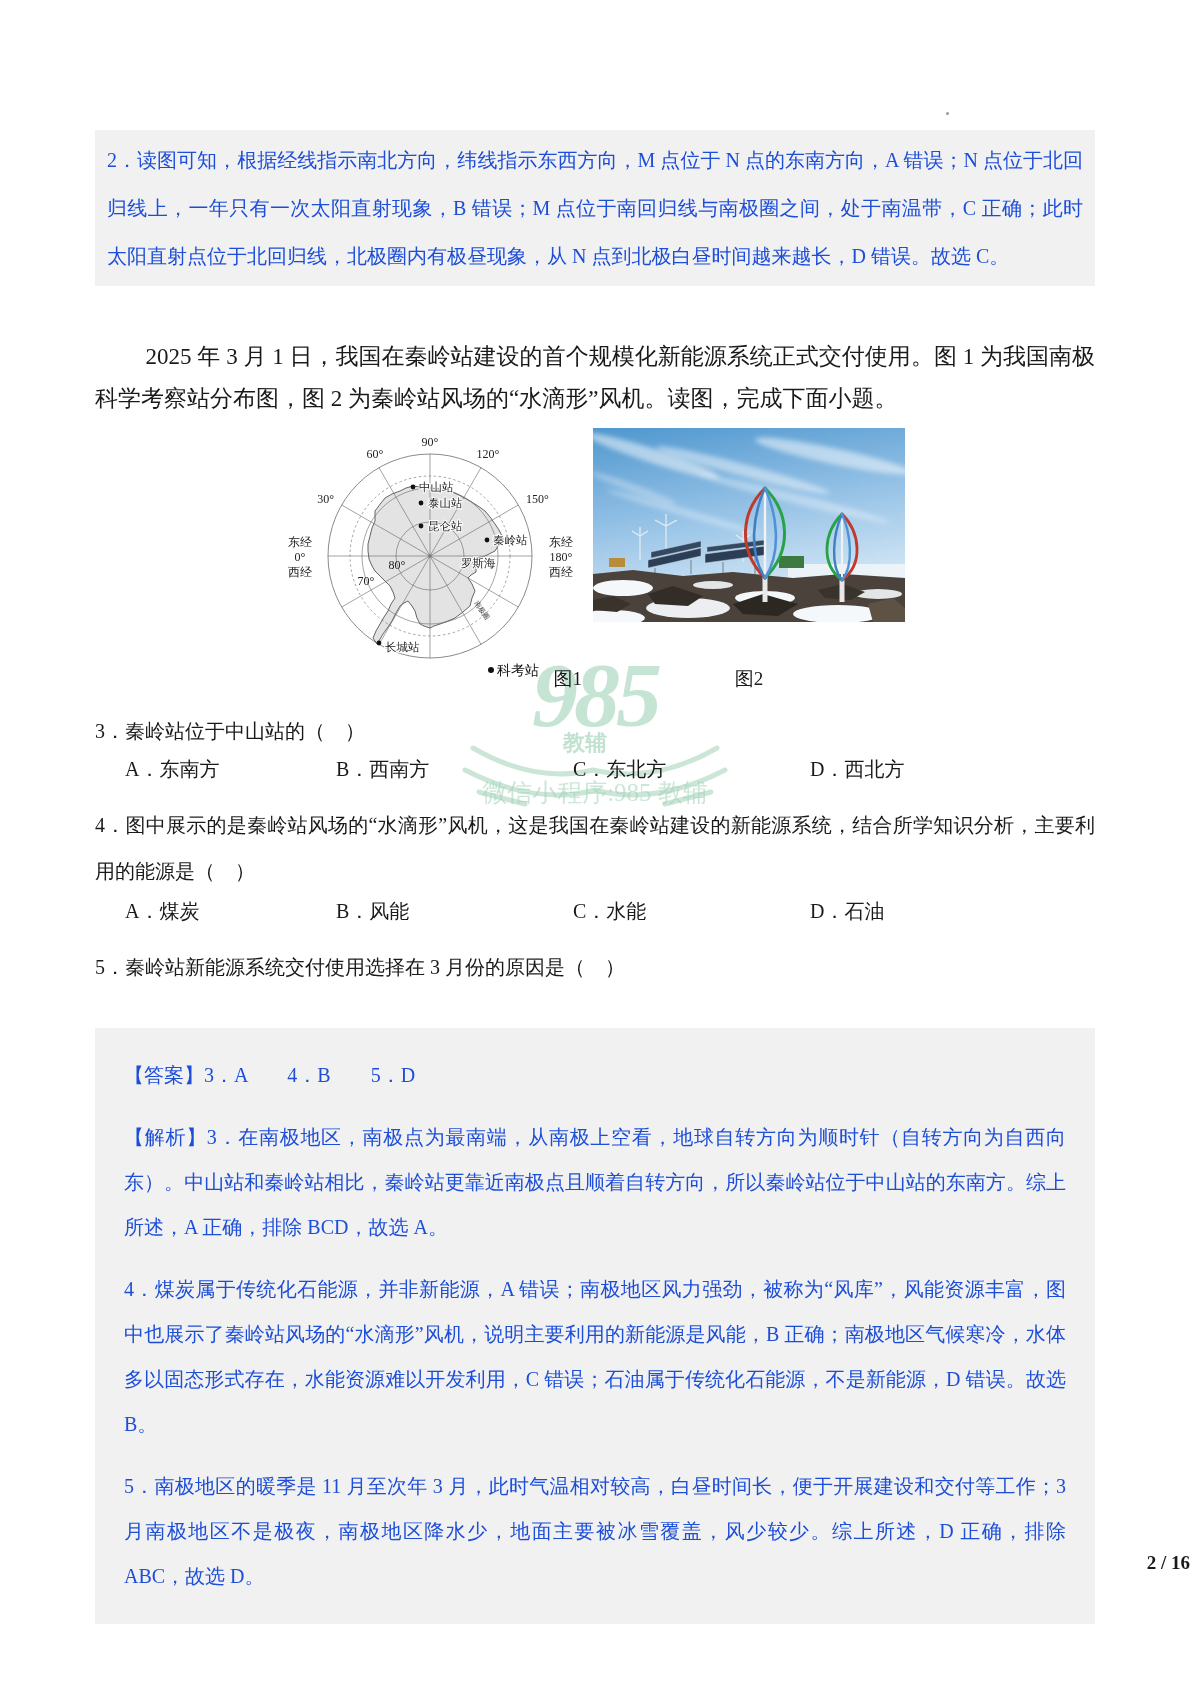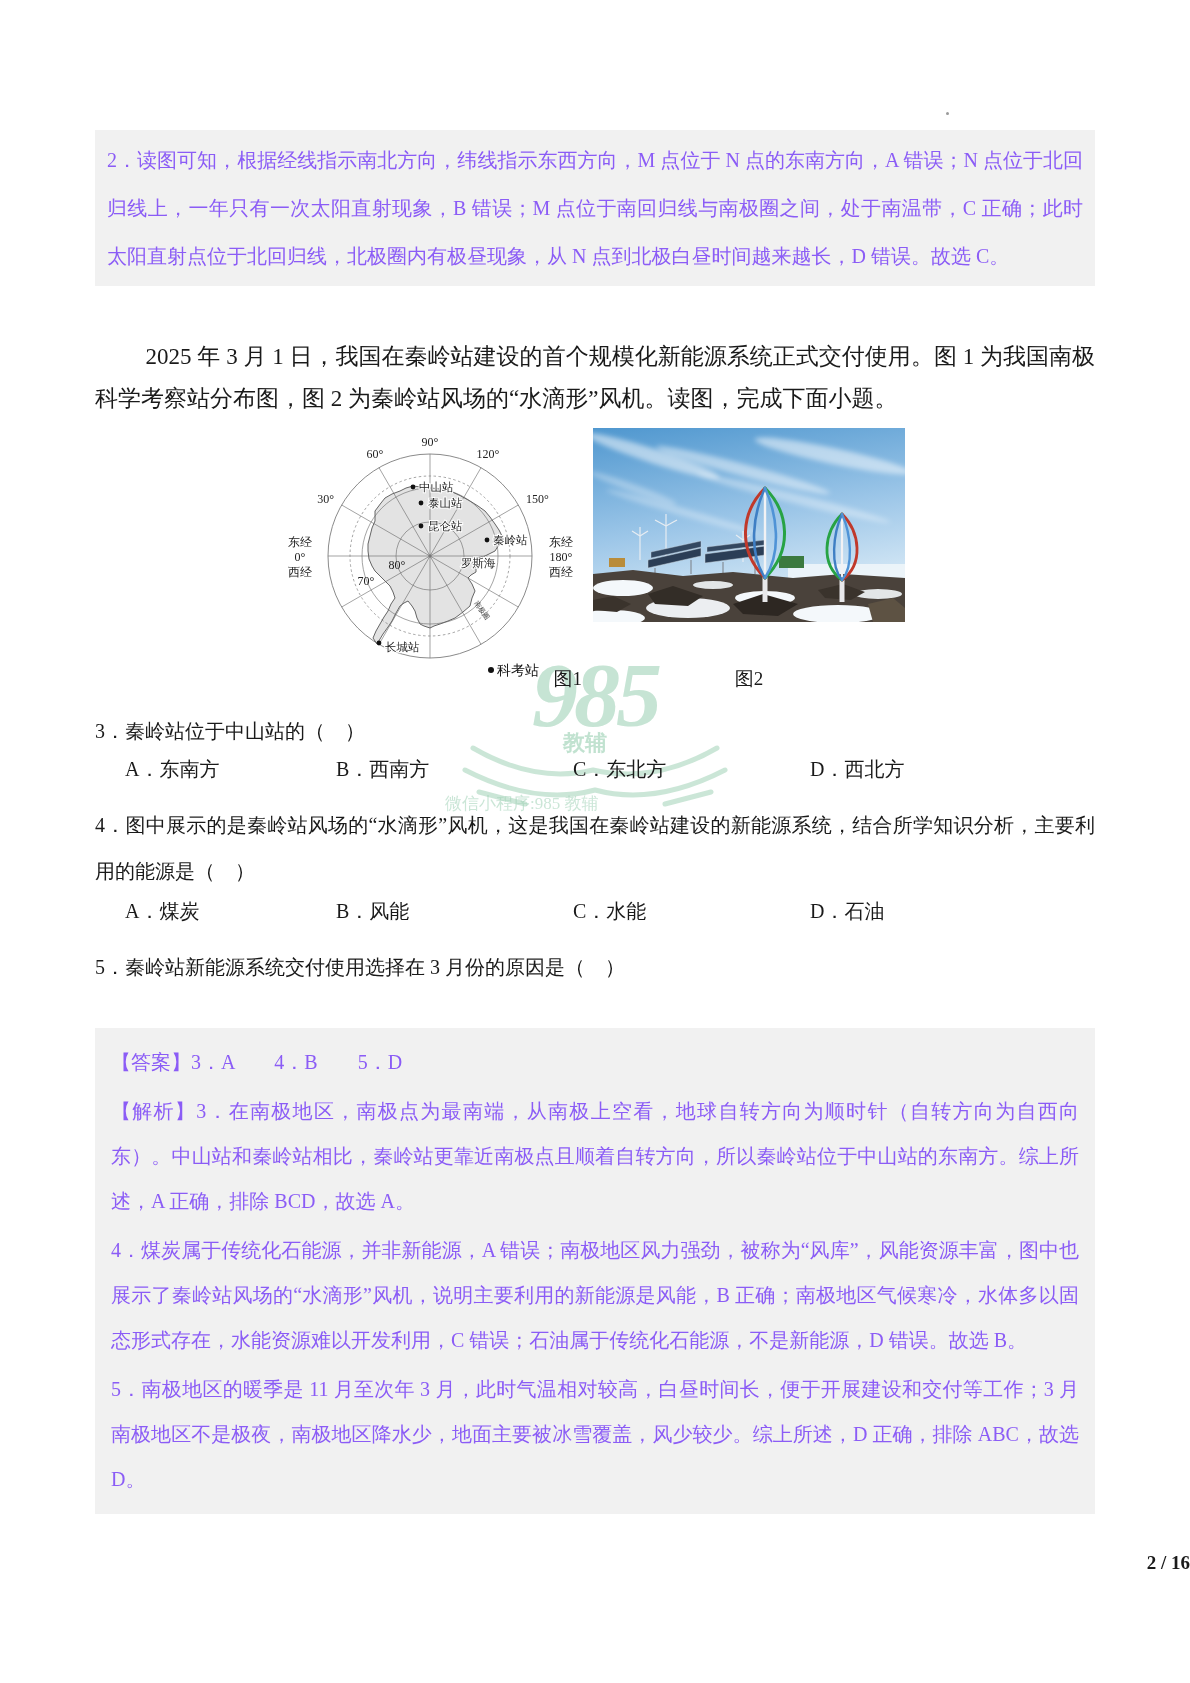--- a/index.html
+++ b/index.html
@@ -1,26 +1,26 @@
 <!DOCTYPE html>
 <html><head>
 <meta charset="utf-8">
 <style>
   html,body{margin:0;padding:0;background:#ffffff;}
   .page{
     position:relative; width:1190px; height:1683px; background:#ffffff;
     font-family:"Liberation Serif","DejaVu Serif",serif; color:#1a1a1a; overflow:hidden;
   }
   .redblock{
-    position:absolute; left:95px; width:976px; background:#f1f1f1; color:#8b5cf6;
+    position:absolute; left:95px; width:976px; background:#f1f1f1; color:#1d4ed8;
     font-size:20px; text-align:justify; padding:6px 12px;
   }
   .q2block{ top:130px; line-height:48px; }
   .ansblock{ top:1028px; line-height:45px; padding:8px 12px; }
-  .ansblock p{ margin:4px; }
+  .ansblock p{ margin:17px; }
   .intro{
     position:absolute; left:95px; top:336px; width:1000px; font-size:23px;
     line-height:42px; text-align:justify; text-indent:2.2em;
   }
   .stem{
     position:absolute; left:95px; width:1000px; font-size:20px;
     line-height:46px; text-align:justify;
   }
   .opts{
     position:absolute; left:95px; width:970px; display:grid;
@@ -42,22 +42,22 @@
   .wm-big{
     font-size:92px; font-weight:bold; font-style:italic; line-height:110px;
     color:rgba(152,206,176,0.55); letter-spacing:-4px;
   }
   .wm-sub{
     position:absolute; left:118px; top:88px; font-size:22px; font-weight:bold;
     color:rgba(152,206,176,0.6);
   }
   .wm-book{ position:absolute; left:10px; top:90px; }
   .wm-line{
-    position:absolute; left:445px; top:792px; width:300px; 
-    font-size:17px; color:rgba(160,210,182,0.55); pointer-events:none;
+    position:absolute; left:445px; top:776px; width:300px; text-align:center;
+    font-size:25px; color:rgba(160,210,182,0.55); pointer-events:none;
   }
   .tinydot{
     position:absolute; left:946px; top:112px; width:3px; height:3px;
     border-radius:50%; background:#9a9a9a;
   }
   .map-label{ font-size:12px; fill:#222; }
   .map-station{ font-size:11.5px; fill:#222; paint-order:stroke; stroke:#ffffff; stroke-width:2px; }
   .map-lon{ font-size:12px; fill:#222; }
 </style>
 </head>

